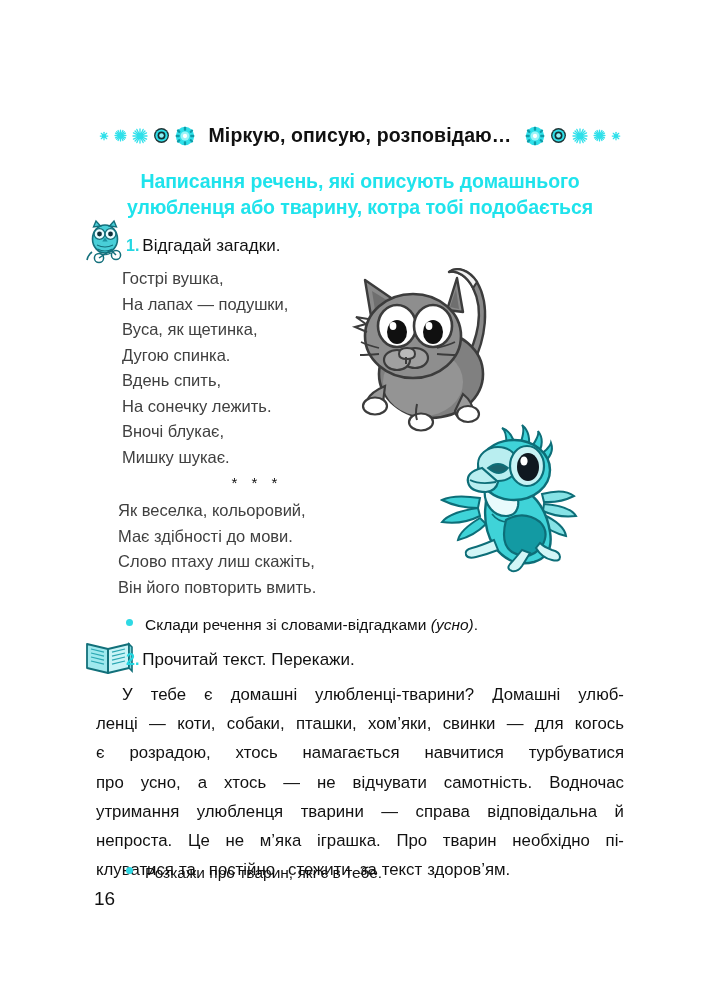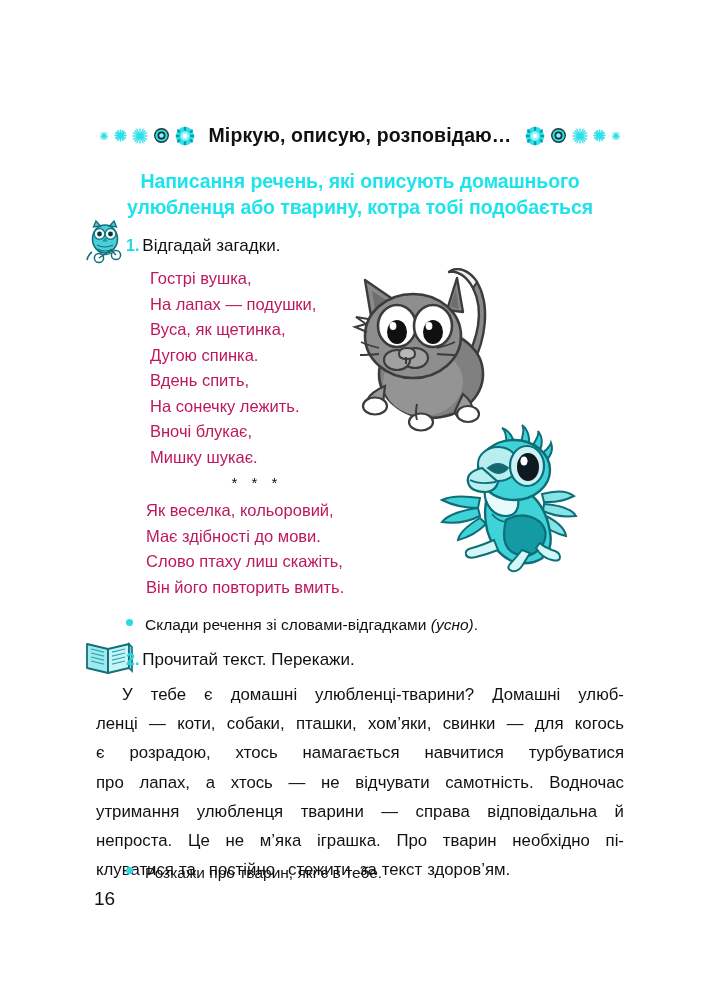--- a/index.html
+++ b/index.html
@@ -85,23 +85,22 @@
   .ex2 { left: 126px; top: 634px; }
 
   .icon-owl { position: absolute; left: 84px; top: 203px; }
   .icon-book { position: absolute; left: 84px; top: 622px; }
 
   
   .riddle {
     position: absolute;
     font-size: 16.5px;
     line-height: 25.5px;
-    color: #be185d;
+    color: #404040;
     white-space: pre-line;
-    margin-left: 28px;
   }
   .riddle1 { left: 122px; top: 250px; }
   .riddle2 { left: 118px; top: 482px; }
 
   .stars {
     position: absolute;
     left: 122px;
     top: 458px;
     width: 270px;
     text-align: center;
@@ -490,21 +489,21 @@
       <div class="pline just">
         <span class="w">є</span>
         <span class="w">розрадою,</span>
         <span class="w">хтось</span>
         <span class="w">намагається</span>
         <span class="w">навчитися</span>
         <span class="w">турбуватися</span>
       </div>
       <div class="pline just">
         <span class="w">про</span>
-        <span class="w">лапах,</span>
+        <span class="w">усно,</span>
         <span class="w">а</span>
         <span class="w">хтось</span>
         <span class="w">—</span>
         <span class="w">не</span>
         <span class="w">відчувати</span>
         <span class="w">самотність.</span>
         <span class="w">Водночас</span>
       </div>
       <div class="pline just">
         <span class="w">утримання</span>

